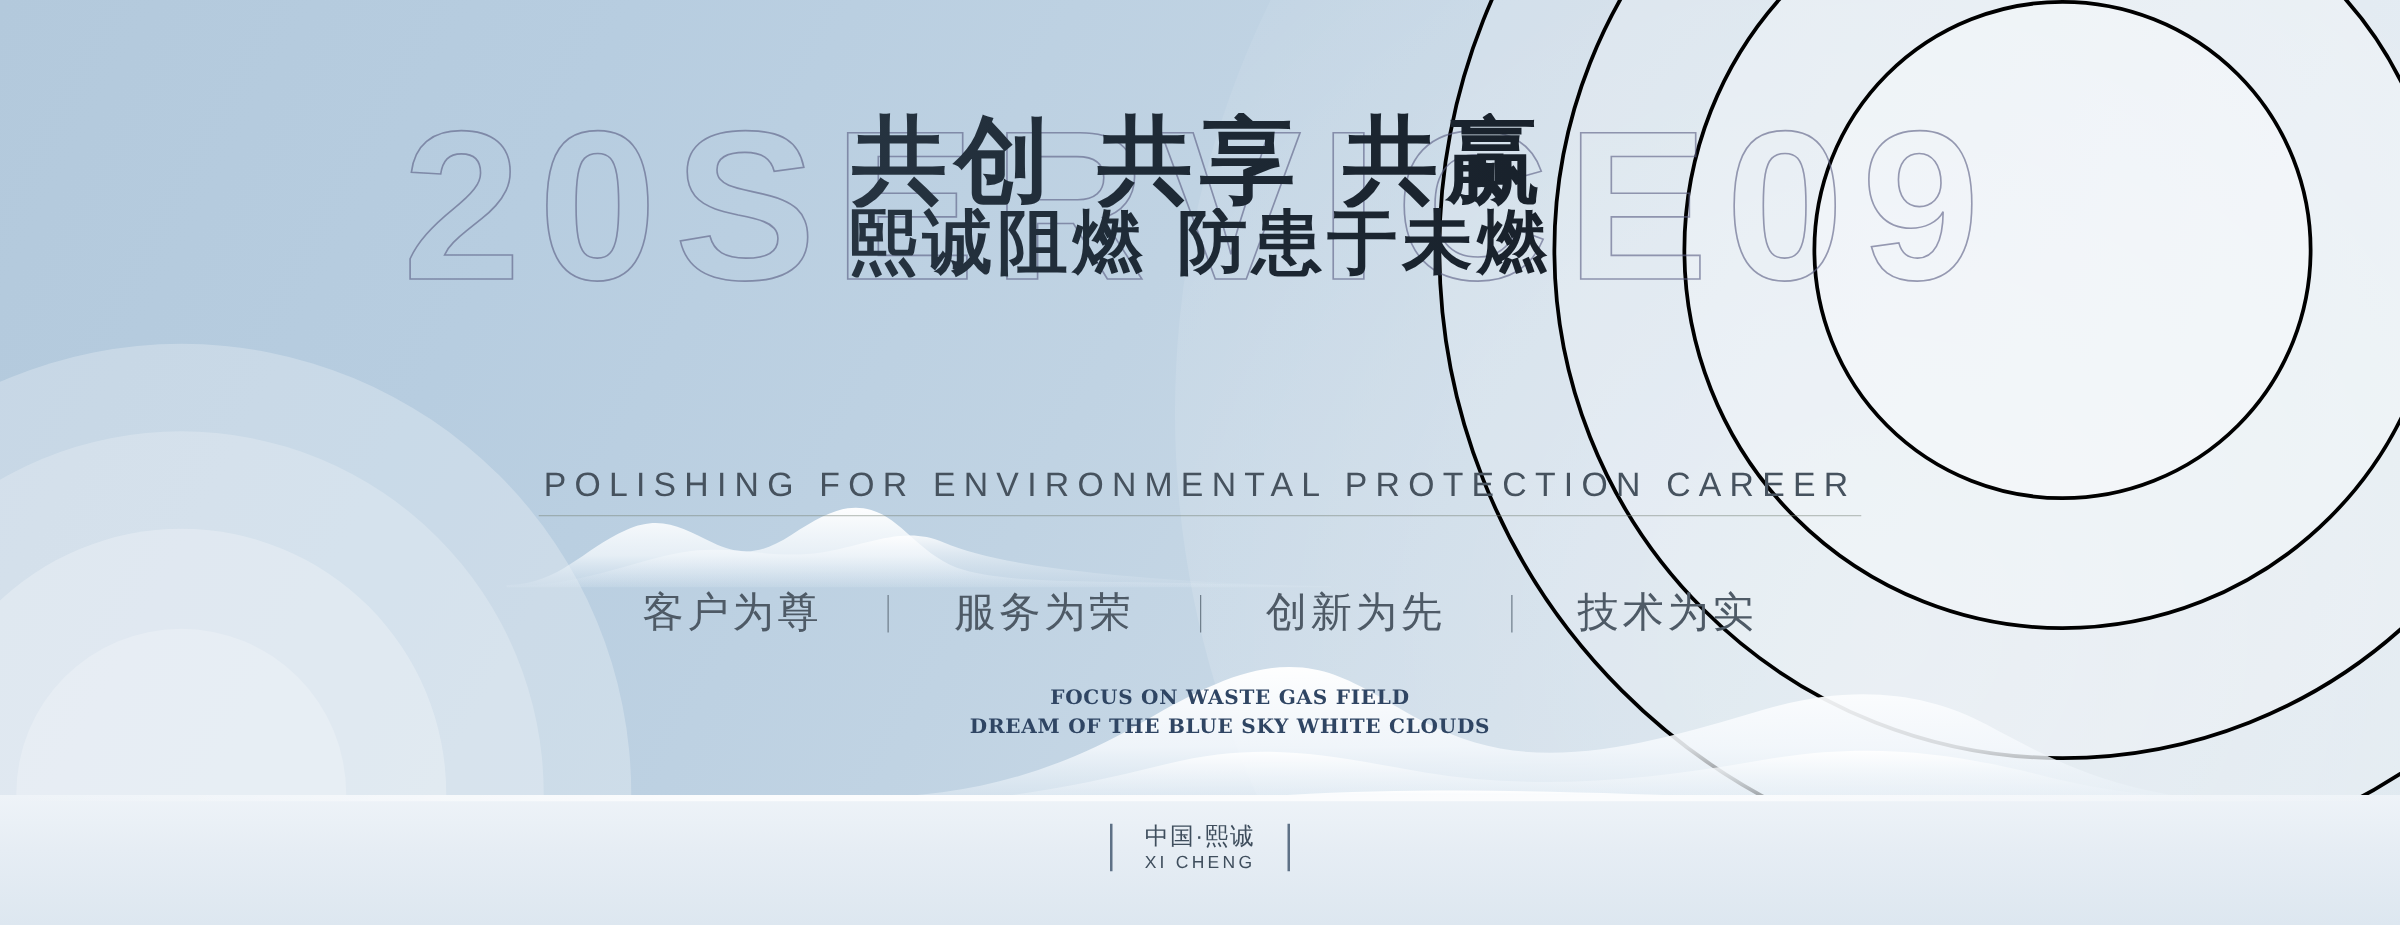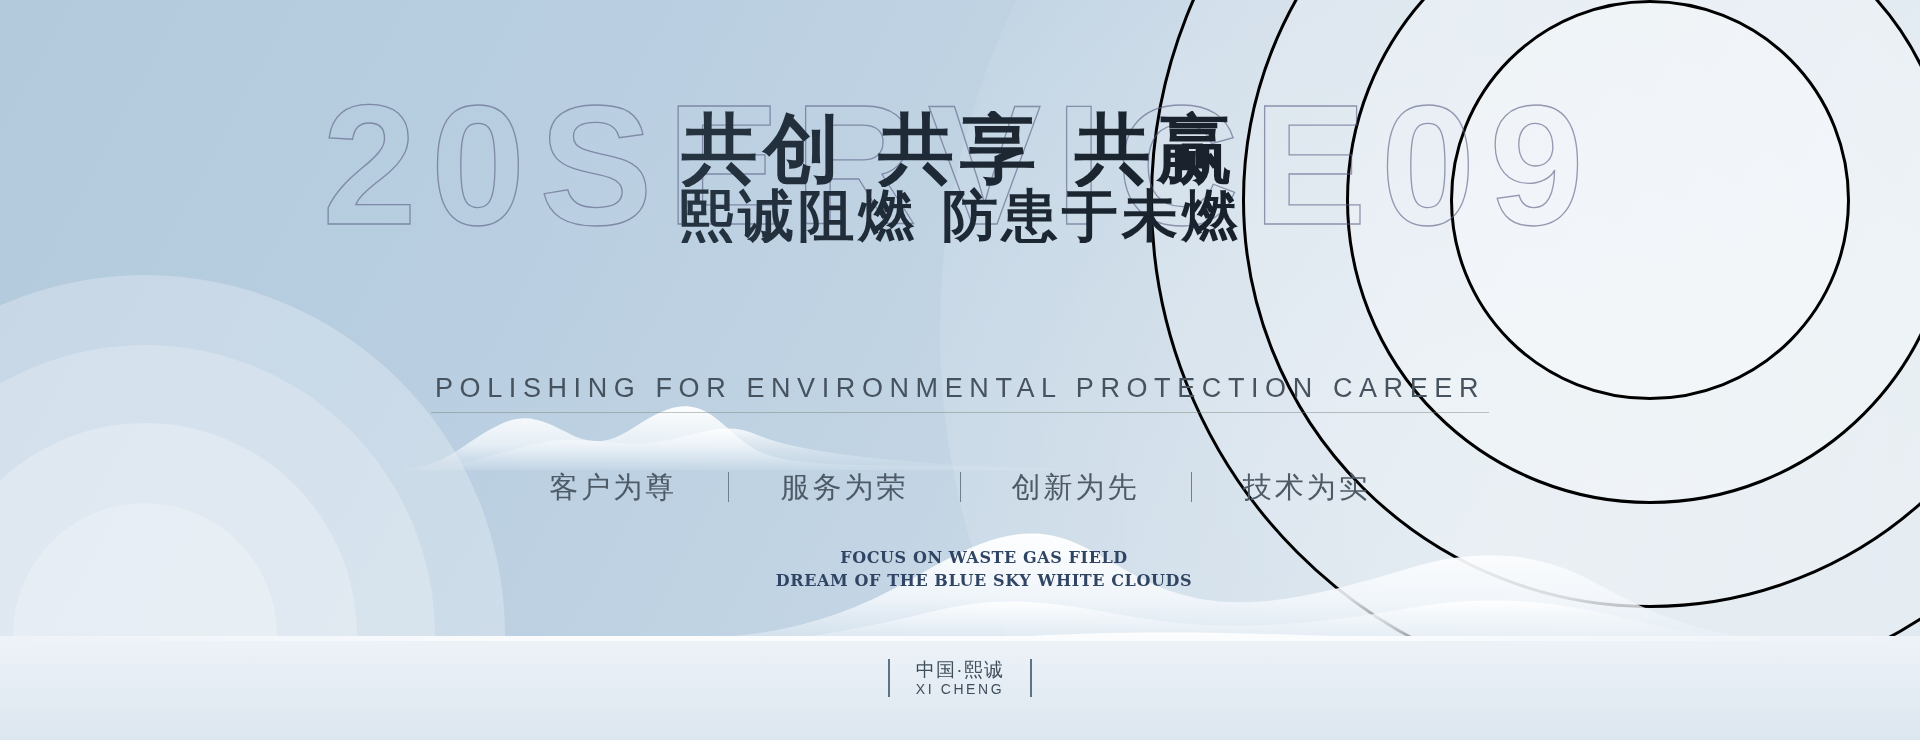--- a/index.html
+++ b/index.html
@@ -81,21 +81,21 @@
   .hl-line {
     font-family:"DejaVu Serif","Liberation Serif",serif;
     font-weight:700;
     line-height:1.0;
     background:linear-gradient(96deg,#3c4c5c 0%, #32414f 18%, #1e2a36 48%, #161d26 72%, #10161d 100%);
     -webkit-background-clip:text;
     background-clip:text;
     color:transparent;
     white-space:nowrap;
   }
-  .hl-1 { font-size:76px; letter-spacing:6px;margin-top:21px; }
+  .hl-1 { font-size:76px; letter-spacing:6px; }
   .hl-2 { font-size:56px; letter-spacing:4px; }
 
   
   .strap {
     position:absolute; left:0; right:0; top:373px;
     text-align:center;
   }
   .strap-inner {
     display:inline-block;
     padding:0 4px 8px 4px;
@@ -103,21 +103,21 @@
     letter-spacing:6.6px;
     color:#46525e;
     border-bottom:1.5px solid rgba(120,130,120,0.45);
     white-space:nowrap;
   }
 
   
   .values {
     position:absolute; left:0; right:0; top:468px;
     text-align:center;
-    font-size:29px;
+    font-size:33px;
     letter-spacing:3px;
     color:#4e5a66;
     white-space:nowrap;
   }
   .values .v { display:inline-block; }
   .values .sep {
     display:inline-block;
     width:1px; height:30px;
     background:#707f8c;
     vertical-align:-5px;

